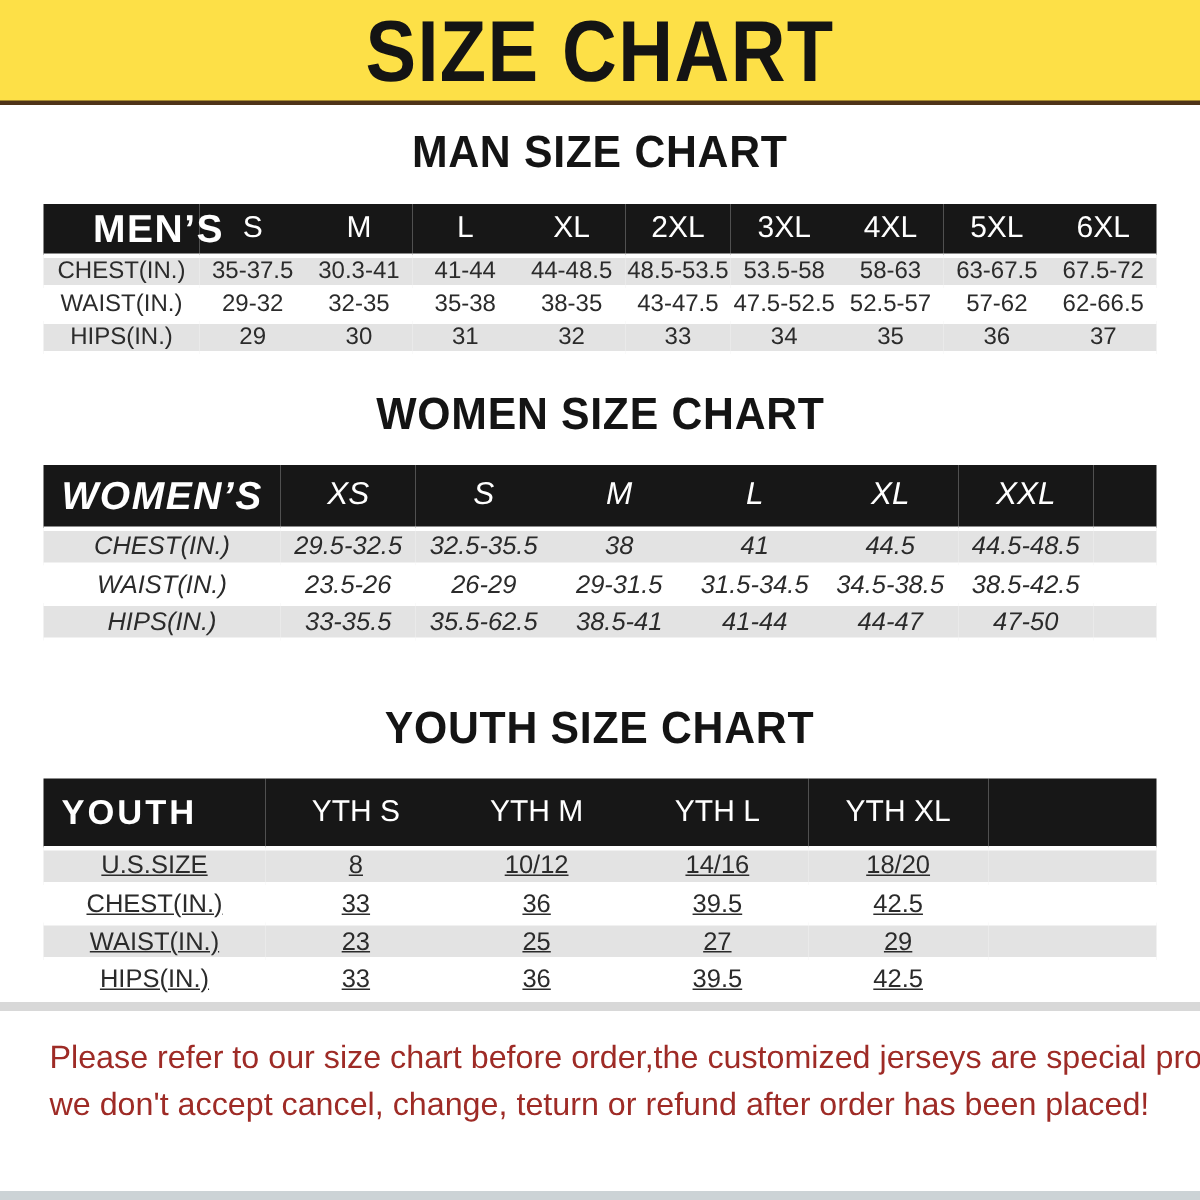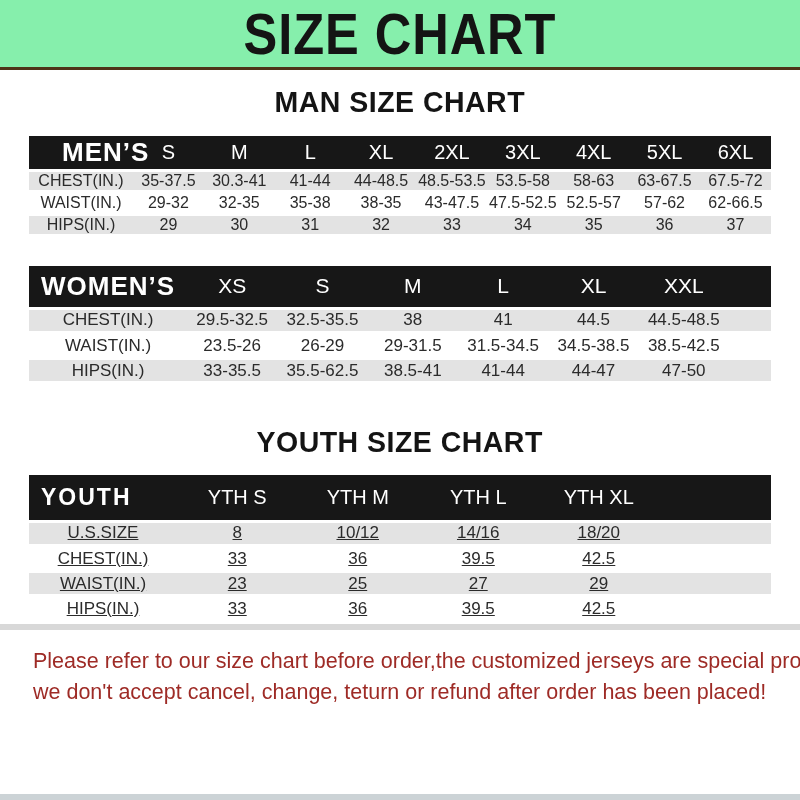--- a/index.html
+++ b/index.html
@@ -1,33 +1,33 @@
 <!DOCTYPE html>
 <html><head>
 <meta charset="utf-8">
 <style>
   * { margin:0; padding:0; box-sizing:border-box; }
   html,body { width:800px; height:800px; background:#ffffff; font-family:"Liberation Sans", sans-serif; }
   .page { position:relative; width:800px; height:800px; overflow:hidden; background:#ffffff; }
 
-  .banner { height:70px; background:#86efac; border-bottom:3px solid #4e3318;
+  .banner { height:70px; background:#fde047; border-bottom:3px solid #4e3318;
             display:flex; align-items:center; justify-content:center; }
   .banner-text { display:inline-block; font-size:55px; font-weight:900; color:#141414;
                  letter-spacing:1px; transform:scaleX(0.92) scaleY(1.05); white-space:nowrap; }
 
   .section-heading { text-align:center; font-weight:900; font-size:30px; color:#141414;
                      line-height:34px; }
   .section-heading > span { display:inline-block; transform:scaleX(0.95); letter-spacing:0.5px; white-space:nowrap; }
   #heading-man   { margin-top:15px; }
   #heading-women { margin-top:22px; }
   #heading-youth { margin-top:40px; }
 
   table.size-table { width:742px; margin-left:29px; border-collapse:collapse; table-layout:fixed; }
   #table-men   { margin-top:17px; }
-  #table-women { margin-top:28px; }
+  #table-women { margin-top:16px;font-style:italic; }
   #table-youth { margin-top:16px; }
 
   thead th { background:#171717; color:#ffffff; border-bottom:3px solid #ffffff;
              font-weight:400; text-align:center; vertical-align:middle; }
   thead th.corner { text-align:left; padding-left:12px; font-weight:800; letter-spacing:1px; }
 
   #table-men   thead th { height:34px; font-size:20px; }
   #table-men   thead th.corner { font-size:26px; width:104px;padding-left:33px; }
   #table-men   th.spacer, #table-men td.spacer { width:0; padding:0; }
 
@@ -122,20 +122,23 @@
           <td class="val">33</td>
           <td class="val">34</td>
           <td class="val">35</td>
           <td class="val">36</td>
           <td class="val">37</td>
           <td class="spacer"></td>
         </tr>
       </tbody>
   </table>
 
+  <h2 class="section-heading" id="heading-women">
+    <span>WOMEN SIZE CHART</span>
+  </h2>
   <table class="size-table" id="table-women">
     <thead>
         <tr>
           <th class="corner">WOMEN’S</th>
           <th class="col">XS</th>
           <th class="col">S</th>
           <th class="col">M</th>
           <th class="col">L</th>
           <th class="col">XL</th>
           <th class="col">XXL</th>

